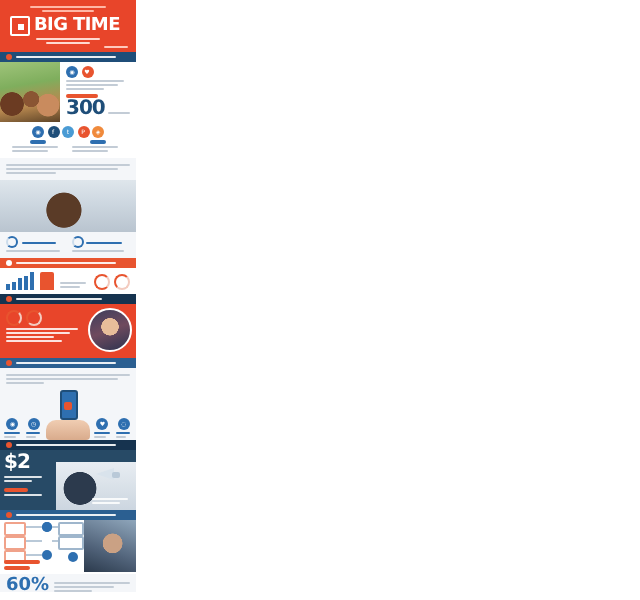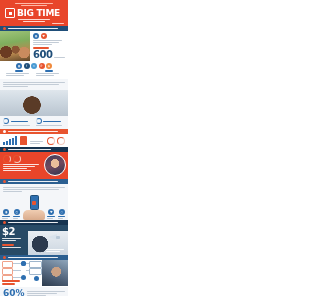--- a/index.html
+++ b/index.html
@@ -157,21 +157,21 @@
           <span class="bdg b1">◉</span>
           <span class="bdg b2">♥</span>
         </div>
         <span class="tl w90 lt"></span>
         <span class="tl w80 lt"></span>
         <span class="tl w60 lt"></span>
         <div style="margin-top:2px">
           <span class="tl w50 org h2"></span>
         </div>
         <div class="stat">
-          <span class="big">600</span>
+          <span class="big">300</span>
           <span class="tl w40 lt" style="margin-left:1px"></span>
         </div>
       </div>
     </div>
     <div class="pad" style="padding-top:0">
       <div class="badges" style="justify-content:center;margin:1px 0">
         <span class="bdg b1">◉</span>
         <span class="bdg b3">f</span>
         <span class="bdg b5">t</span>
         <span class="bdg b2">P</span>

